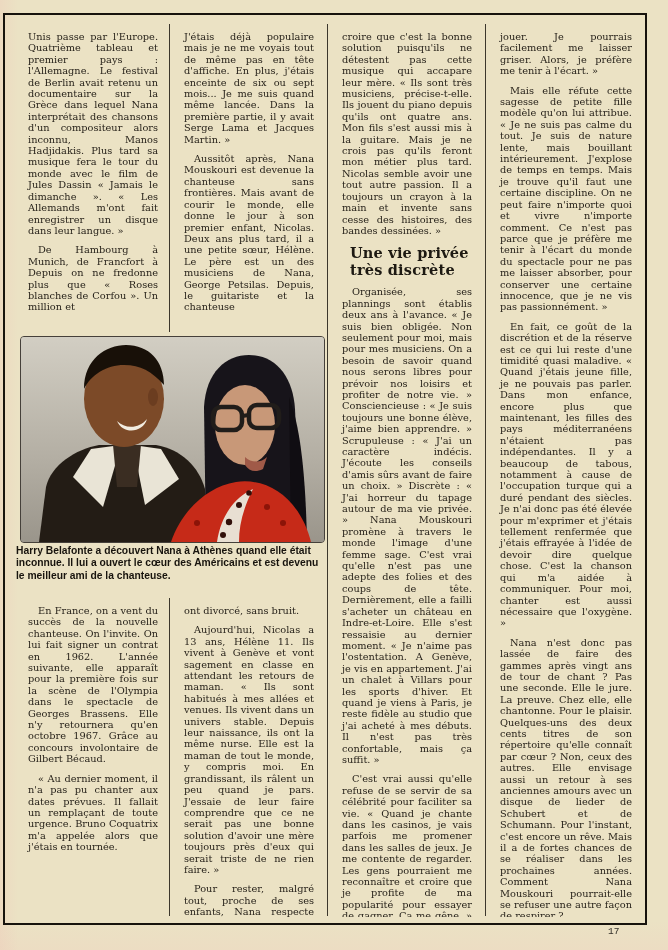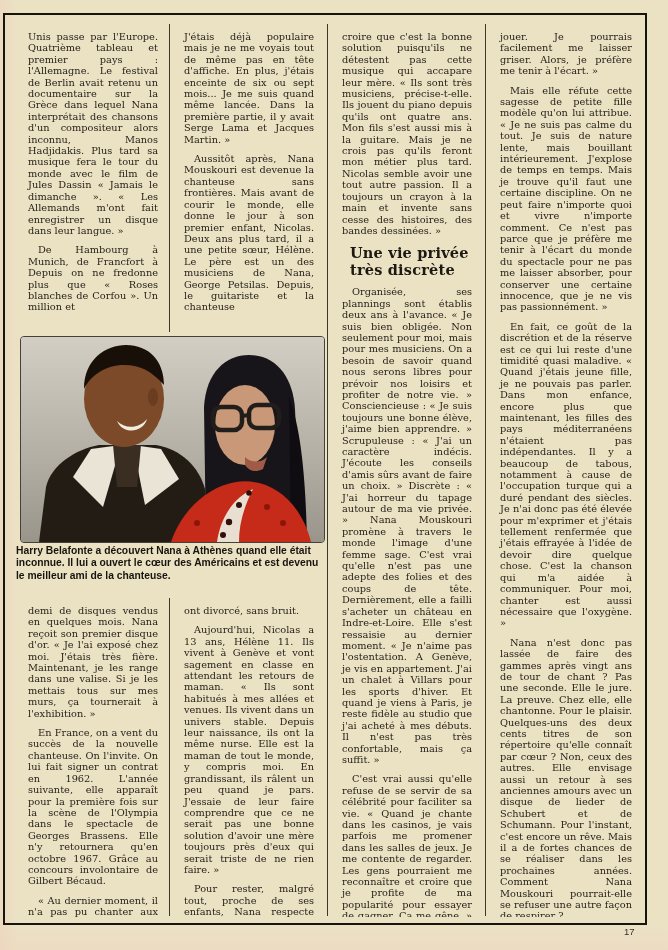--- a/index.html
+++ b/index.html
@@ -47,22 +47,22 @@
     font-size:12px;text-align:center;letter-spacing:.4px;
     margin-top:7px;color:#18140e;
   }
   .credits{
     font-family:"Liberation Sans", sans-serif;
     font-size:15px;line-height:10.6px;letter-spacing:.4px;
     border-top:1.5px solid #28231b;border-bottom:1.5px solid #28231b;
     padding:3px 0 3px 0;margin-top:8px;text-align:left;color:#24201a;
   }
   .pagenum{
-    position:absolute;left:624px;top:926px;
-    font-family:Liberation Sans, sans-serif;font-size:9.5px;color:#33302a;
+    position:absolute;left:608px;top:926px;
+    font-family:Liberation Mono, monospace;font-size:9.5px;color:#33302a;
   }
 </style>
 </head>
 <body>
 
 <div class="page-tint"></div>
 <div class="frame"></div>
 
 <div class="vrule" style="left:169px;top:24px;height:308px;"></div>
 <div class="vrule" style="left:169px;top:598px;height:318px;"></div>
@@ -117,21 +117,20 @@
     <circle cx="202" cy="198" r="3" fill="#31100a"></circle>
     <circle cx="246" cy="170" r="3" fill="#8c1408"></circle>
     <circle cx="262" cy="186" r="3" fill="#8c1408"></circle>
     <circle cx="176" cy="186" r="3" fill="#8c1408"></circle>
   </svg>
 </div>
 
 <div class="caption">Harry Belafonte a découvert Nana à Athènes quand elle était inconnue. Il lui a ouvert le cœur des Américains et est devenu le meilleur ami de la chanteuse.</div>
 
 <div class="col" style="left:20px;top:597px;width:146px;height:320px;">
-  <p>demi de disques vendus en quelques mois. Nana reçoit son premier disque d'or. « Je l'ai exposé chez moi. J'étais très fière. Maintenant, je les range dans une valise. Si je les mettais tous sur mes murs, ça tournerait à l'exhibition. »</p>
   <p class="ind">En France, on a vent du succès de la nouvelle chanteuse. On l'invite. On lui fait signer un contrat en 1962. L'année suivante, elle apparaît pour la première fois sur la scène de l'Olympia dans le spectacle de Georges Brassens. Elle n'y retournera qu'en octobre 1967. Grâce au concours involontaire de Gilbert Bécaud.</p>
   <p class="ind">« Au dernier moment, il n'a pas pu chanter aux dates prévues. Il fallait un remplaçant de toute urgence. Bruno Coquatrix m'a appelée alors que j'étais en tournée.</p>
 </div>
 
 <div class="col" style="left:176px;top:597px;width:146px;height:320px;">
   <p>ont divorcé, sans bruit.</p>
   <p class="ind">Aujourd'hui, Nicolas a 13 ans, Hélène 11. Ils vivent à Genève et vont sagement en classe en attendant les retours de maman. « Ils sont habitués à mes allées et venues. Ils vivent dans un univers stable. Depuis leur naissance, ils ont la même nurse. Elle est la maman de tout le monde, y compris moi. En grandissant, ils râlent un peu quand je pars. J'essaie de leur faire comprendre que ce ne serait pas une bonne solution d'avoir une mère toujours près d'eux qui serait triste de ne rien faire. »</p>
   <p class="ind">Pour rester, malgré tout, proche de ses enfants, Nana respecte un principe strict : les vacances de Noël, de Pâques et d'été sont sacrées. Pas de concert, pas de tournées. Il faut</p>
 </div>
 

